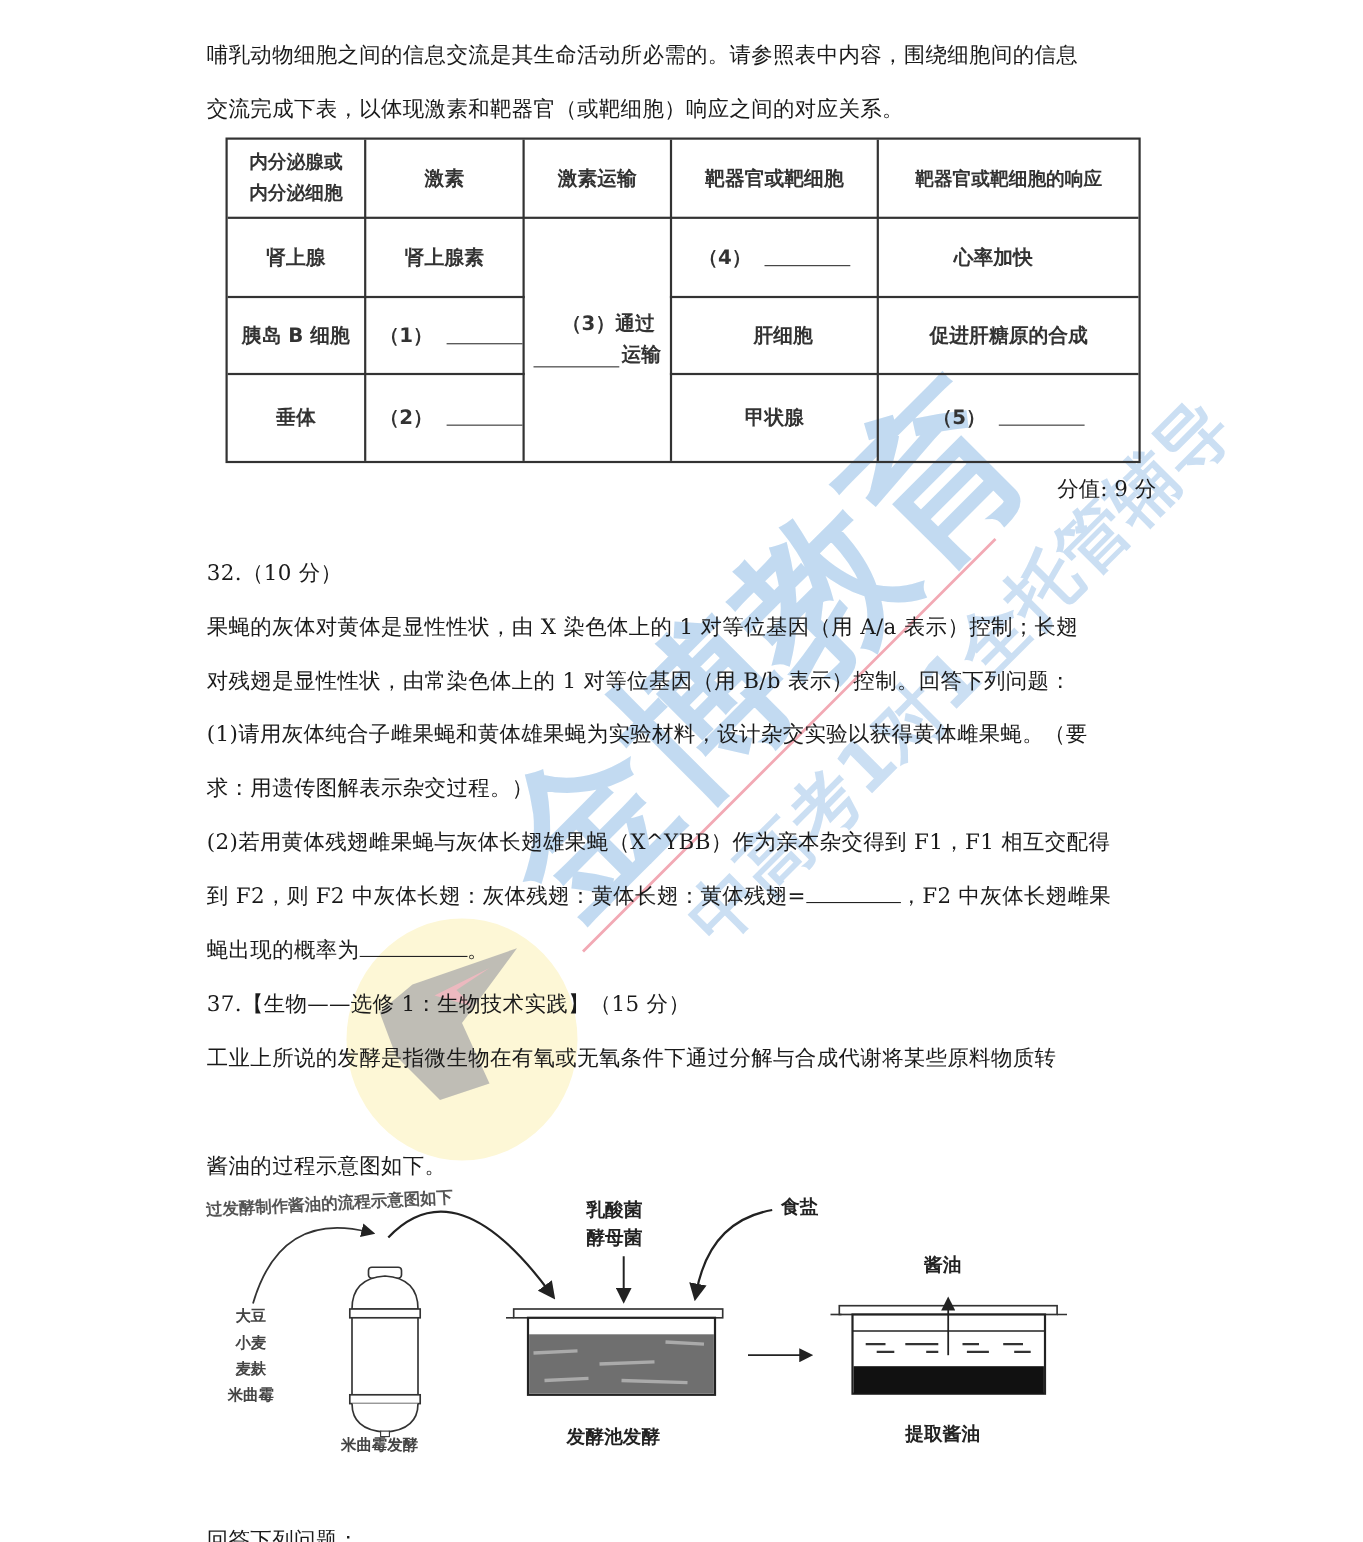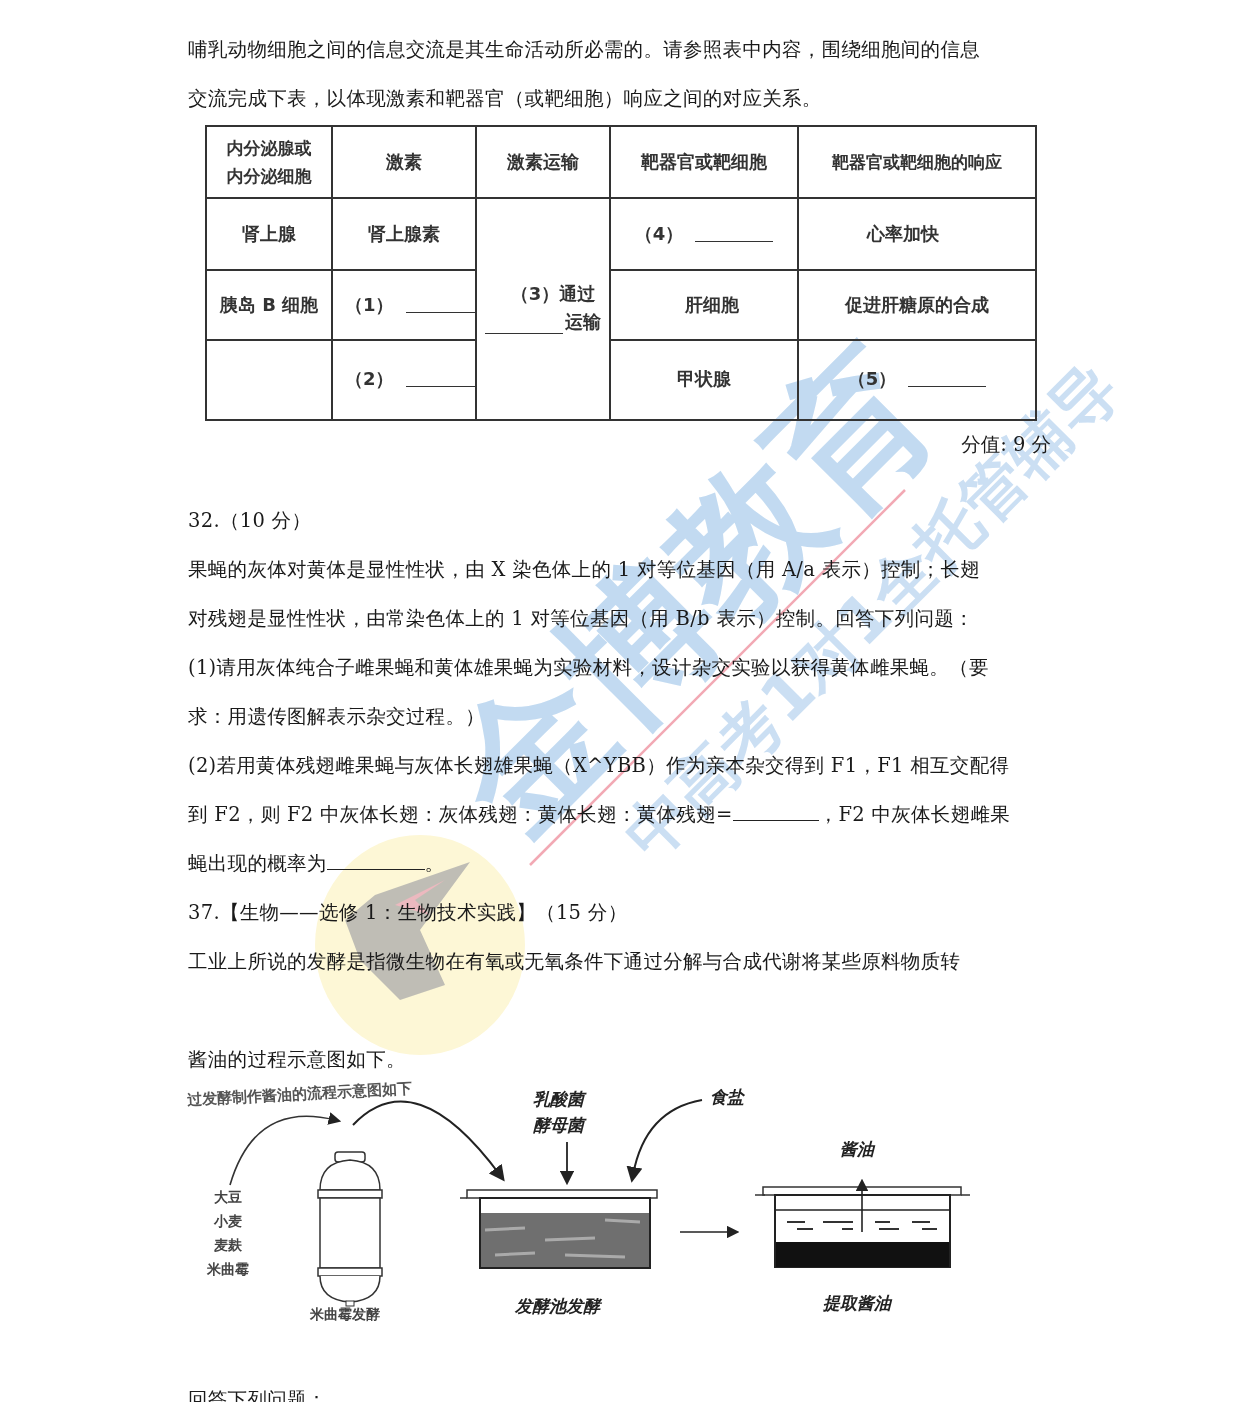--- a/index.html
+++ b/index.html
@@ -14,21 +14,21 @@
        font-family:"DejaVu Sans","Liberation Sans",sans-serif;font-weight:bold;color:#333;font-size:18px;}
   .cell{position:absolute;display:flex;align-items:center;justify-content:center;text-align:center;box-sizing:border-box;}
   .vline{position:absolute;top:0;bottom:0;width:2px;background:#333;}
   .hline{position:absolute;height:2px;background:#333;}
   .tblank{display:inline-block;width:78px;border-bottom:1.5px solid #333;margin-left:12px;height:14px;}
   .hdr2{line-height:28px;font-size:17px;}
   
   .wm{position:absolute;pointer-events:none;}
   
   .diagram{position:absolute;left:185px;top:1070px;width:800px;height:260px;}
-  .dlabel{position:absolute;font-family:"DejaVu Sans","Liberation Sans",sans-serif;font-weight:bold;font-size:17px;color:#222;white-space:nowrap;font-style:italic;}
+  .dlabel{position:absolute;font-family:"DejaVu Sans","Liberation Sans",sans-serif;font-weight:bold;font-size:17px;color:#222;white-space:nowrap;}
   .dsmall{position:absolute;font-family:"DejaVu Sans","Liberation Sans",sans-serif;font-size:14px;color:#444;line-height:24px;}
 </style>
 </head>
 <body>
 
 <div class="page">
 
   <svg class="wm" style="left:0;top:0;" width="1239" height="1402" viewBox="0 0 1239 1402">
 
     <ellipse cx="420" cy="945" rx="105" ry="110" fill="#fdf7d6"></ellipse>
@@ -78,20 +78,21 @@
     <div class="cell" style="left:592px;top:72px;width:208px;height:70px;">心率加快</div>
 
     <div class="cell" style="left:0;top:144px;width:124px;height:68px;">胰岛 B 细胞</div>
     <div class="cell" style="left:126px;top:144px;width:142px;height:68px;justify-content:flex-start;padding-left:12px;">
       <span>（1）</span>
         <span class="tblank"></span>
     </div>
     <div class="cell" style="left:404px;top:144px;width:186px;height:68px;padding-left:16px;">肝细胞</div>
     <div class="cell" style="left:592px;top:144px;width:236px;height:68px;">促进肝糖原的合成</div>
 
+    <div class="cell" style="left:0;top:214px;width:124px;height:76px;">垂体</div>
     <div class="cell" style="left:126px;top:214px;width:142px;height:76px;justify-content:flex-start;padding-left:12px;">
       <span>（2）</span>
         <span class="tblank"></span>
     </div>
     <div class="cell" style="left:404px;top:214px;width:186px;height:76px;">甲状腺</div>
     <div class="cell" style="left:592px;top:214px;width:236px;height:76px;">
       <span>（5）</span>
         <span class="tblank"></span>
     </div>
 

